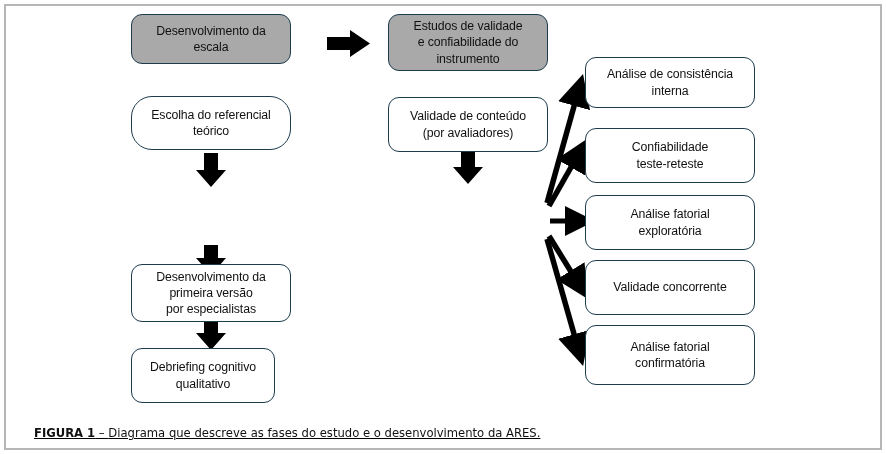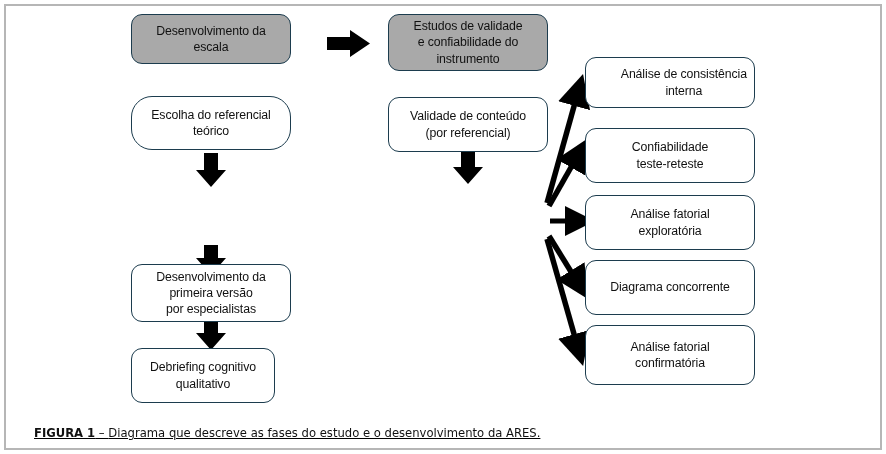--- a/index.html
+++ b/index.html
@@ -161,41 +161,41 @@
     </div>
 
     <div class="node header-node" style="left:388px; top:14px; width:160px; height:57px;align-items:center;">
       <span class="node-label">Estudos de validade
 e confiabilidade do
 instrumento</span>
     </div>
 
     <div class="node" style="left:388px; top:97px; width:160px; height:55px;">
       <span class="node-label">Validade de conteúdo
-(por referencial)</span>
-    </div>
-
-
-    <div class="node" style="left:585px; top:57px; width:170px; height:51px;justify-content:flex-end;">
+(por avaliadores)</span>
+    </div>
+
+
+    <div class="node" style="left:585px; top:57px; width:170px; height:51px;">
       <span class="node-label">Análise de consistência
 interna</span>
     </div>
 
     <div class="node" style="left:585px; top:128px; width:170px; height:55px;">
       <span class="node-label">Confiabilidade
 teste-reteste</span>
     </div>
 
     <div class="node" style="left:585px; top:195px; width:170px; height:55px;">
       <span class="node-label">Análise fatorial
 exploratória</span>
     </div>
 
     <div class="node" style="left:585px; top:260px; width:170px; height:55px;">
-      <span class="node-label">Diagrama concorrente</span>
+      <span class="node-label">Validade concorrente</span>
     </div>
 
     <div class="node" style="left:585px; top:325px; width:170px; height:60px;">
       <span class="node-label">Análise fatorial
 confirmatória</span>
     </div>
 
   </div>
 
   <div id="caption-bar">

